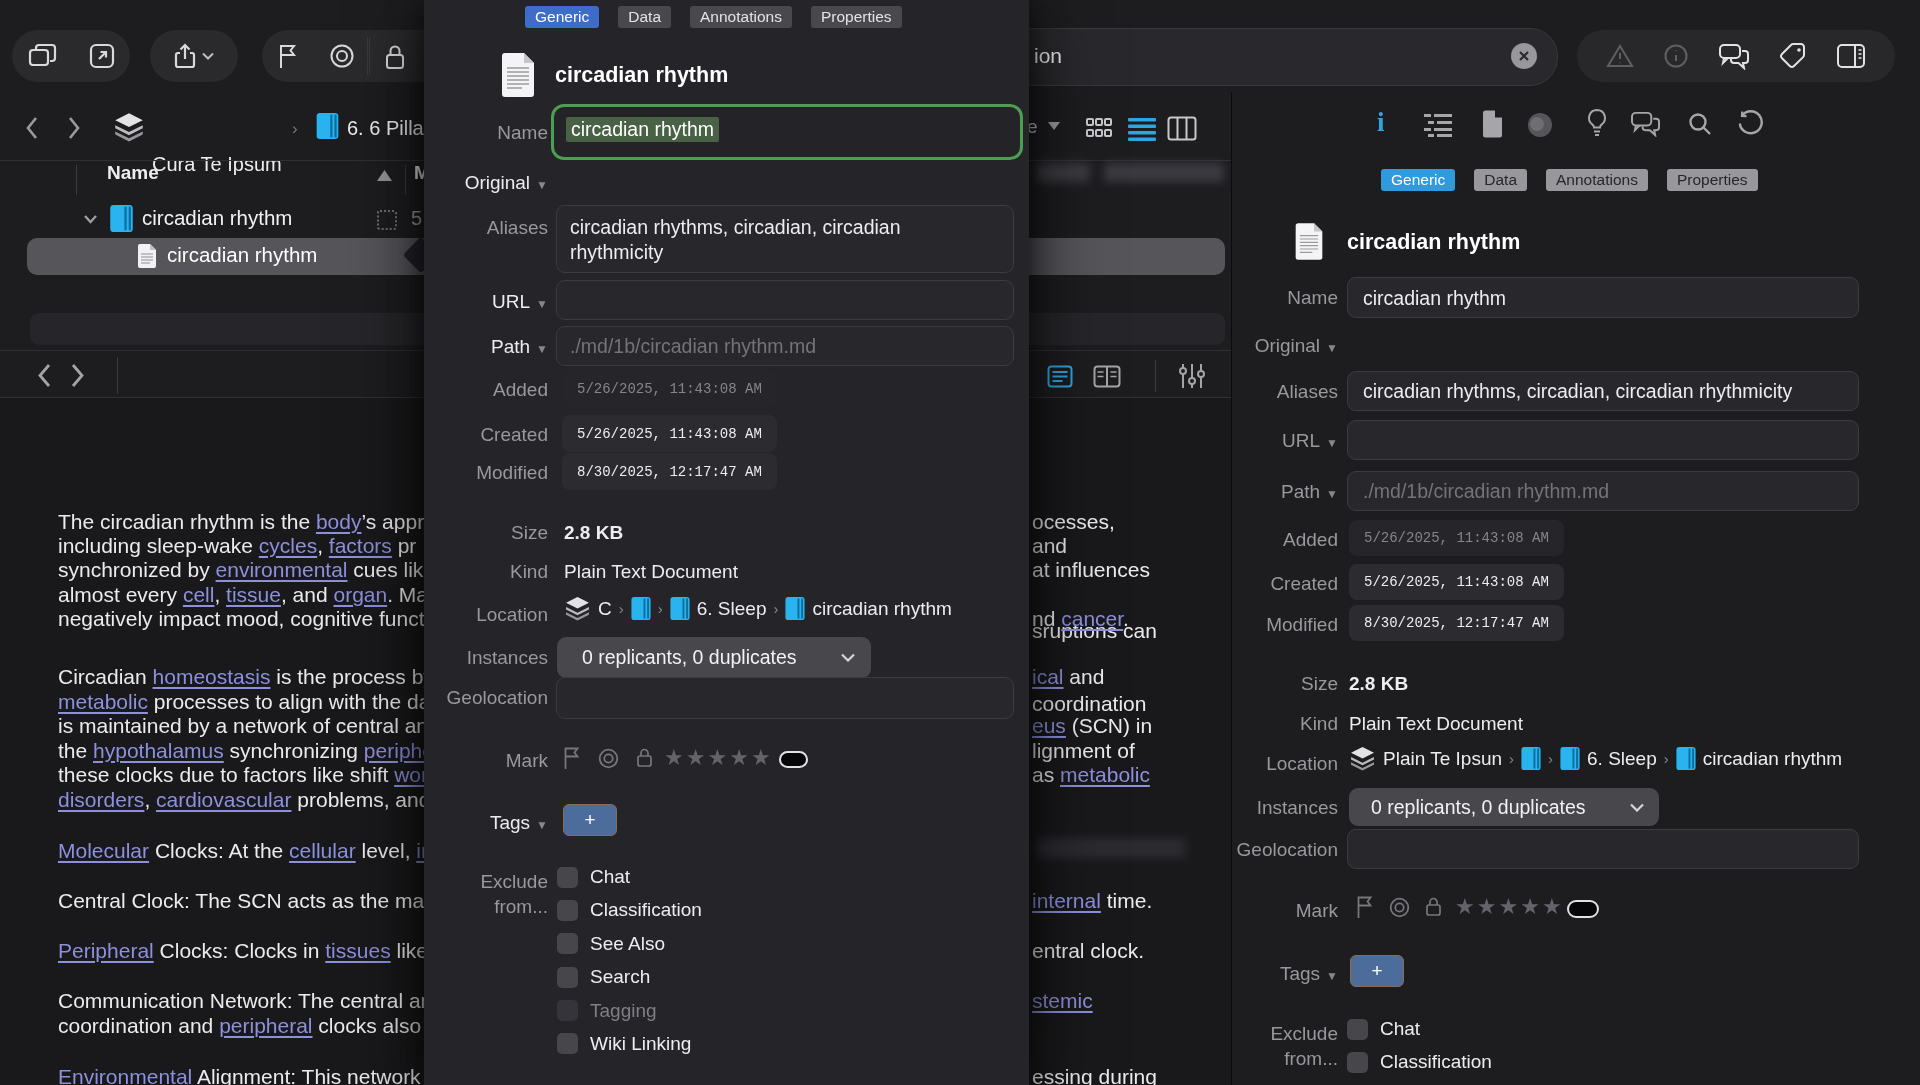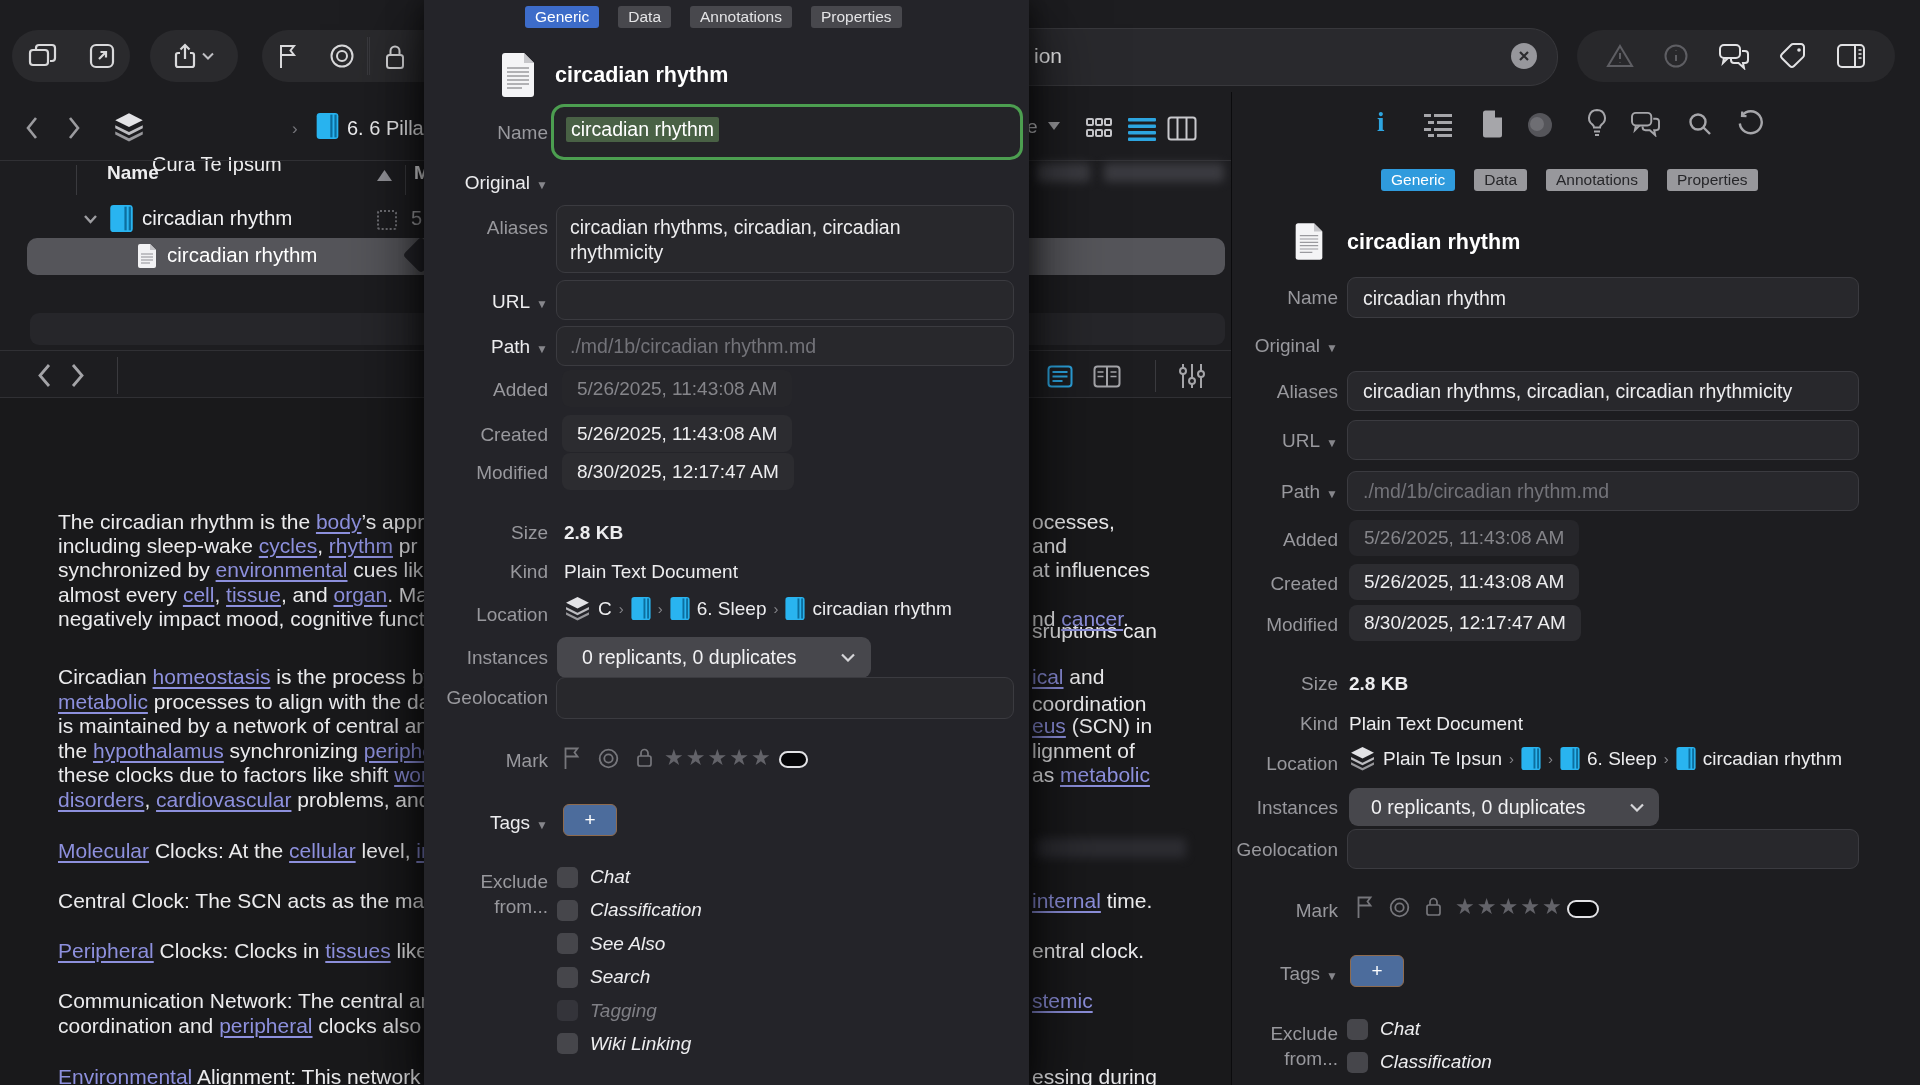--- a/index.html
+++ b/index.html
@@ -8,33 +8,33 @@
          -webkit-font-smoothing:antialiased;color:#ececee;}
   .abs{position:absolute;}
   .pill{position:absolute;top:30px;height:52px;background:#2a2a2d;border-radius:26px;
         display:flex;align-items:center;justify-content:space-around;}
   .vdiv{position:absolute;background:#3a3a3e;width:1px;}
   .hdiv{position:absolute;background:#303034;height:1px;}
   .lbl{position:absolute;color:#98989d;font-size:19px;text-align:right;width:124px;white-space:nowrap;}
   .caret{color:#86868b;font-size:12px;margin-left:6px;}
   .val{position:absolute;color:#ededef;font-size:19px;white-space:nowrap;}
   .field{position:absolute;background:#28282c;border:1px solid #3b3b40;border-radius:9px;}
-  .dbox{position:absolute;background:#2c2c30;border-radius:8px;font-size:19px;color:#ededef;
-        display:flex;align-items:center;padding:0 15px;white-space:nowrap;}
+  .dbox{position:absolute;background:#2c2c30;border-radius:8px;font-size:14px;color:#ededef;
+        display:flex;align-items:center;padding:0 15px;white-space:nowrap;font-family:Liberation Mono, monospace;}
   .dbox.dim{background:#26262a;color:#85858a;}
   .tabrow{position:absolute;display:flex;gap:19px;}
   .ptab{font-size:15.5px;padding:2px 10px;border-radius:3px;background:#48484d;color:#e4e4e6;white-space:nowrap;}
   .ptab.active{background:#3d6cc9;color:#fff;}
   .itab{font-size:15.5px;padding:2px 10px;border-radius:3px;background:#98989c;color:#27272a;white-space:nowrap;}
   .itab.active{background:#2f9bdd;color:#fff;}
   .doc-line{position:absolute;font-size:21px;color:#ebebed;white-space:pre;}
   .link{color:#8d90dd;text-decoration:underline;text-underline-offset:3px;text-decoration-thickness:1.5px;}
   .crumbs{position:absolute;display:flex;align-items:center;gap:7px;font-size:19px;color:#ededef;white-space:nowrap;}
   .crumbs .sep{color:#86868b;font-size:15px;}
-  .xlist{position:absolute;display:flex;flex-direction:column;gap:11.4px;font-style:italic;}
+  .xlist{position:absolute;display:flex;flex-direction:column;gap:11.4px;}
   .xrow{display:flex;align-items:center;gap:12px;height:22px;}
   .xbox{width:21px;height:21px;border-radius:5px;background:#46464b;flex:0 0 auto;}
   .xrow.disabled .xbox{background:#34343a;}
   .xrow span{font-size:19px;color:#ededef;}
   .xrow.disabled span{color:#7f7f85;}
   .stars{position:absolute;font-size:22px;letter-spacing:2px;color:#636369;}
   .toggle{position:absolute;border:2.5px solid #e2e2e5;background:#060608;border-radius:9px;}
   .blur{position:absolute;background:#404046;border-radius:4px;filter:blur(5px);opacity:.85;}
   .blue-icon{display:inline-block;flex:0 0 auto;}
   svg{display:block;}
@@ -275,21 +275,21 @@
       <circle cx="6" cy="9" r="3" fill="#1d1d20"></circle>
         <circle cx="15" cy="19" r="3" fill="#1d1d20"></circle>
         <circle cx="24" cy="12" r="3" fill="#1d1d20"></circle>
     </svg>
   </span>
   <div class="hdiv" style="left:0;top:397px;width:1231px;"></div>
 
   <div class="abs" style="left:0;top:398px;width:1231px;height:687px;background:#19191b;"></div>
   <div id="doc-lines">
       <div class="doc-line" style="left: 58px; top: 510px;"><span>The circadian rhythm is the </span><span class="link">body</span><span>’s appro</span></div>
-      <div class="doc-line" style="left: 58px; top: 534px;"><span>including sleep-wake </span><span class="link">cycles</span><span>, </span><span class="link">rhythm</span><span> pr</span></div>
+      <div class="doc-line" style="left: 58px; top: 534px;"><span>including sleep-wake </span><span class="link">cycles</span><span>, </span><span class="link">factors</span><span> pr</span></div>
       <div class="doc-line" style="left: 58px; top: 558px;"><span>synchronized by </span><span class="link">environmental</span><span> cues like</span></div>
       <div class="doc-line" style="left: 58px; top: 583px;"><span>almost every </span><span class="link">cell</span><span>, </span><span class="link">tissue</span><span>, and </span><span class="link">organ</span><span>. Mai</span></div>
       <div class="doc-line" style="left: 58px; top: 607px;"><span>negatively impact mood, cognitive functic</span></div>
       <div class="doc-line" style="left: 58px; top: 665px;"><span>Circadian </span><span class="link">homeostasis</span><span> is the process by</span></div>
       <div class="doc-line" style="left: 58px; top: 690px;"><span class="link">metabolic</span><span> processes to align with the dai</span></div>
       <div class="doc-line" style="left: 58px; top: 714px;"><span>is maintained by a network of central and</span></div>
       <div class="doc-line" style="left: 58px; top: 739px;"><span>the </span><span class="link">hypothalamus</span><span> synchronizing </span><span class="link">periphe</span></div>
       <div class="doc-line" style="left: 58px; top: 763px;"><span>these clocks due to factors like shift </span><span class="link">work</span></div>
       <div class="doc-line" style="left: 58px; top: 788px;"><span class="link">disorders</span><span>, </span><span class="link">cardiovascular</span><span> problems, and</span></div>
       <div class="doc-line" style="left: 58px; top: 839px;"><span class="link">Molecular</span><span> Clocks: At the </span><span class="link">cellular</span><span> level, </span><span class="link">int</span></div>

